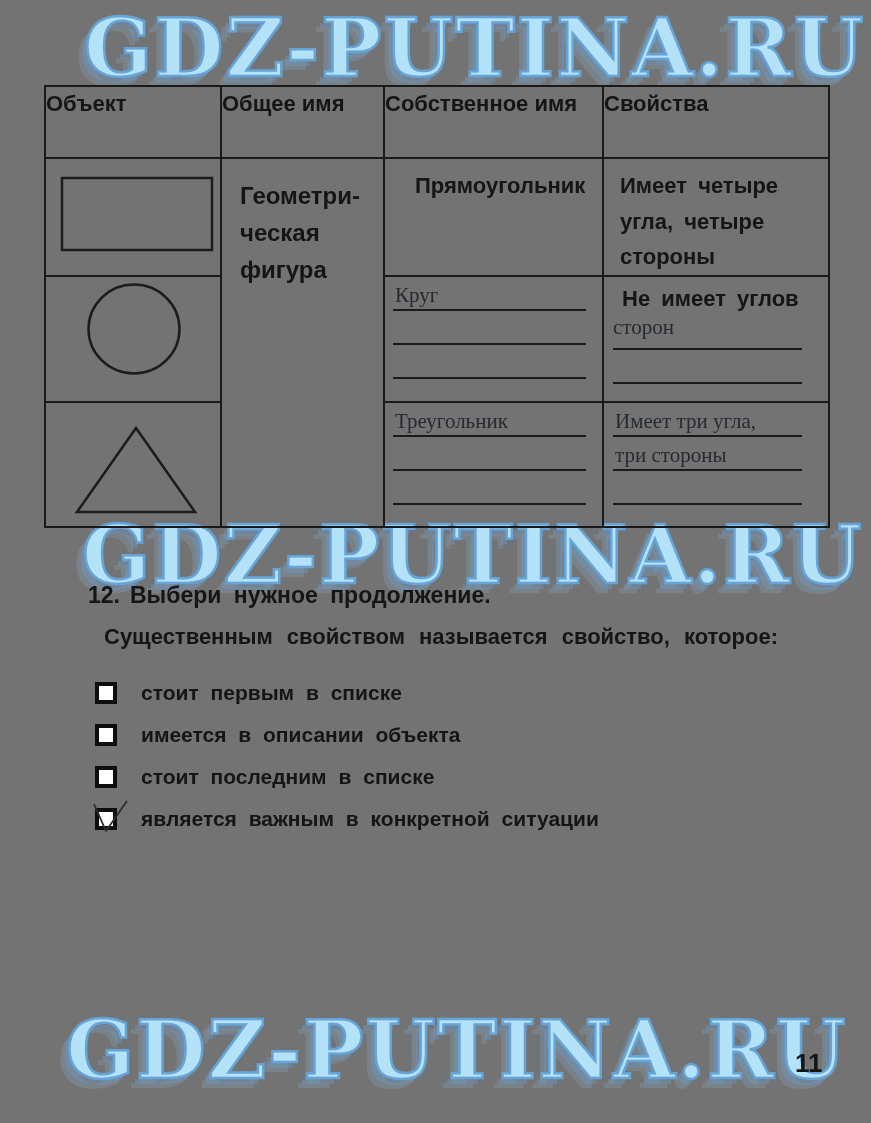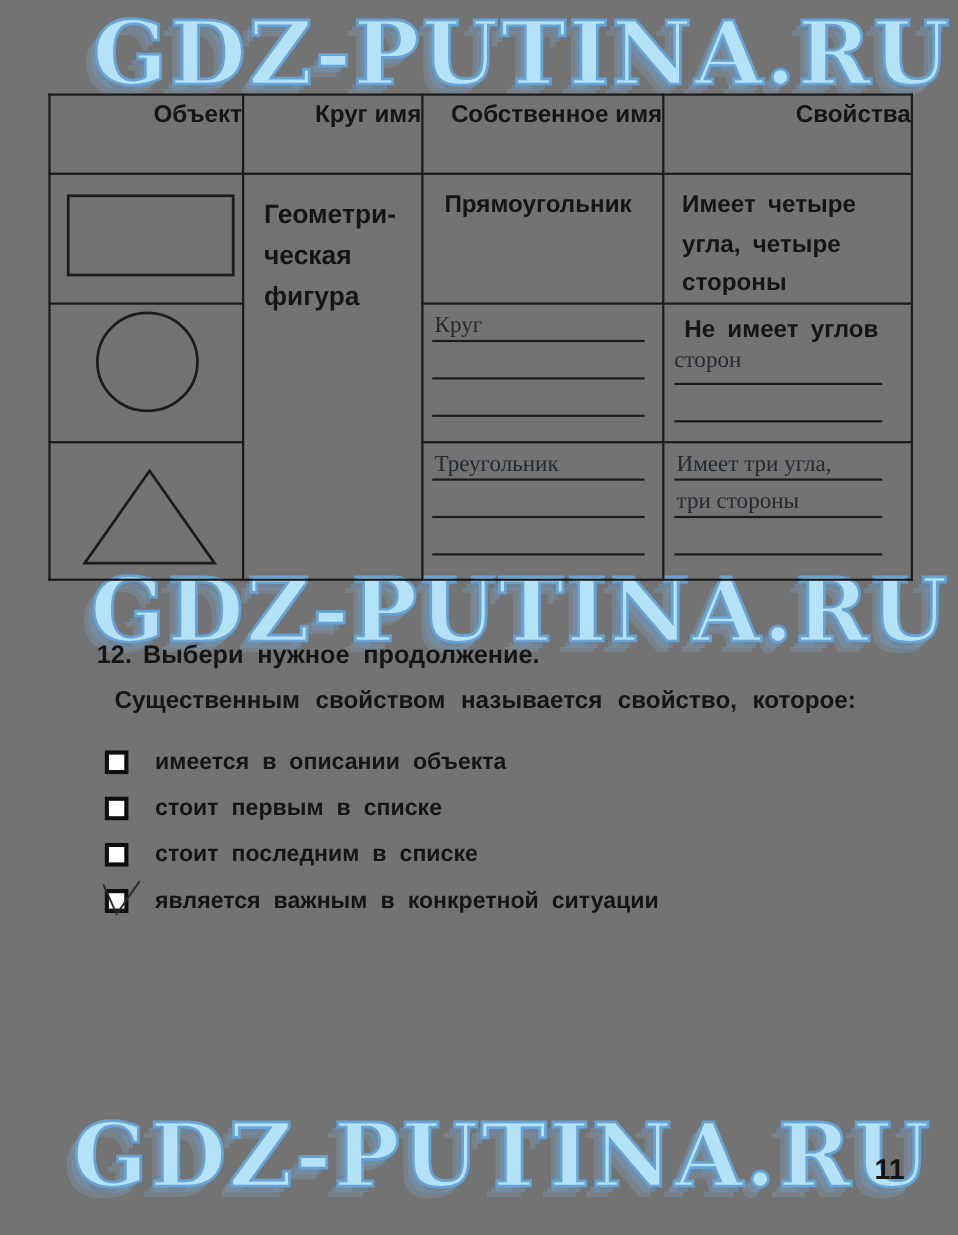--- a/index.html
+++ b/index.html
@@ -29,27 +29,27 @@
   
   .task-b { left:80px; top:32px; font-size:23px; font-weight:700; word-spacing:6px; }
 
   
   table.grid {
     position:absolute; z-index:2; left:44px; top:85px;
     width:784px; border-collapse:collapse; table-layout:fixed;
     background:transparent;
   }
   table.grid td, table.grid th { border:2.5px solid #1a1a1a; padding:0; vertical-align:top; background:transparent; }
-  th.hdr { font-size:22px; font-weight:700; text-align:right; vertical-align:middle; line-height:1.5; height:72px; }
+  th.hdr { font-size:22px; font-weight:700; text-align:left; vertical-align:middle; line-height:1.5; height:72px; }
   .cell-shape { vertical-align:middle; }
   .shape-wrap { display:flex; }
   .common-cell { vertical-align:middle; }
   .common-name { padding-left:18px; margin-top:18px; font-size:24px; font-weight:700; line-height:1.55; }
   .printed { font-size:22px; font-weight:700; line-height:1.62; word-spacing:5px; }
-  .pn-rect  { padding:9px 8px 0 19px; }
+  .pn-rect  { padding:9px 8px 0 30px; }
   .props-rect { padding:9px 14px 0 16px; }
   .props-printed { padding:8px 4px 0 18px; font-size:22px; font-weight:700; word-spacing:5px; line-height:1.3; }
 
   .answers { padding:4px 16px 0 8px;border-radius:20px; }
   .answers-c4 { padding:0 26px 17px 9px;text-align:center; }
   .wline {
     height:34px; border-bottom:2px solid #1b1b1b;
     display:flex; align-items:flex-end;
   }
   .wline.short1 { height:30px; }
@@ -93,21 +93,21 @@
   <table class="grid">
     <colgroup>
         <col style="width:176px">
         <col style="width:163px">
         <col style="width:219px">
         <col style="width:226px">
       </colgroup>
     <tbody>
         <tr>
       <th class="hdr">Объект</th>
-      <th class="hdr">Круг имя</th>
+      <th class="hdr">Общее имя</th>
       <th class="hdr">Собственное имя</th>
       <th class="hdr">Свойства</th>
     </tr>
 
     <tr style="height:111px;">
       <td class="cell-shape">
         <div class="shape-wrap" style="padding:17px 0 0 14px;">
           <svg class="shape" width="154" height="76">
             <rect x="2" y="2" width="150" height="72" fill="none" stroke="#1c1c1c" stroke-width="2.5"></rect>
           </svg>
@@ -190,27 +190,27 @@
   <div class="layer task12-head">
     <span class="task12-num">12.</span><span>Выбери нужное продолжение.</span>
   </div>
   <div class="layer task12-prompt">Существенным свойством называется свойство, которое:</div>
 
   <div class="layer options">
     <div class="option">
       <span class="checkbox">
         
       </span>
-      <span class="option-label">имеется в описании объекта</span>
+      <span class="option-label">стоит первым в списке</span>
     </div>
     <div class="option">
       <span class="checkbox">
         
       </span>
-      <span class="option-label">стоит первым в списке</span>
+      <span class="option-label">имеется в описании объекта</span>
     </div>
     <div class="option">
       <span class="checkbox">
         
       </span>
       <span class="option-label">стоит последним в списке</span>
     </div>
     <div class="option">
       <span class="checkbox checked">
         <svg class="tick" width="40" height="38" viewBox="0 0 40 38">

